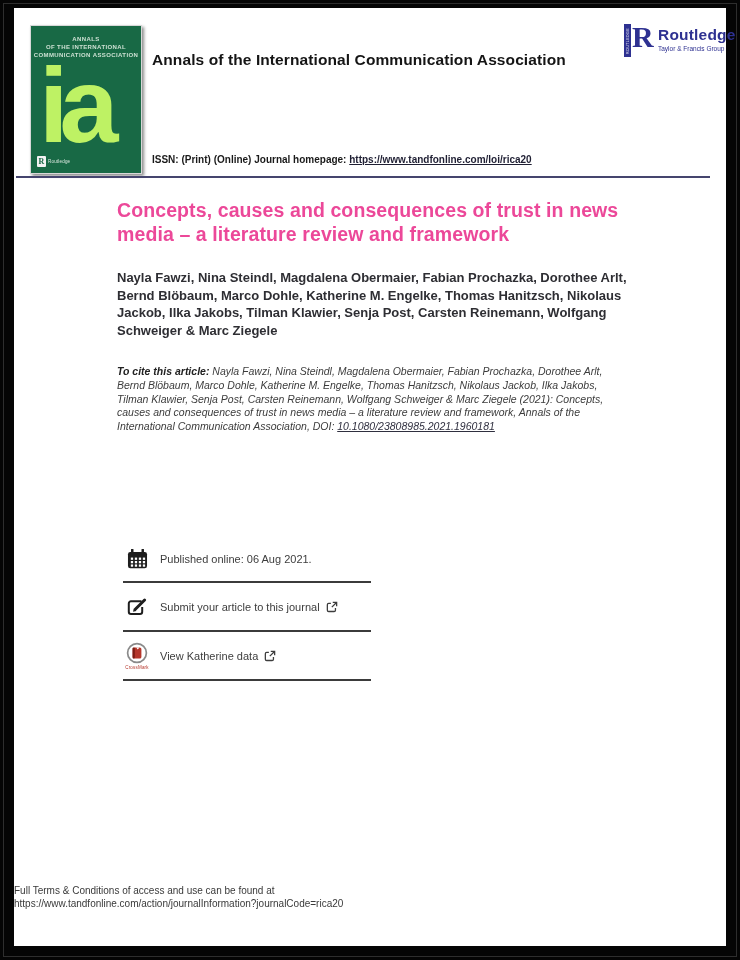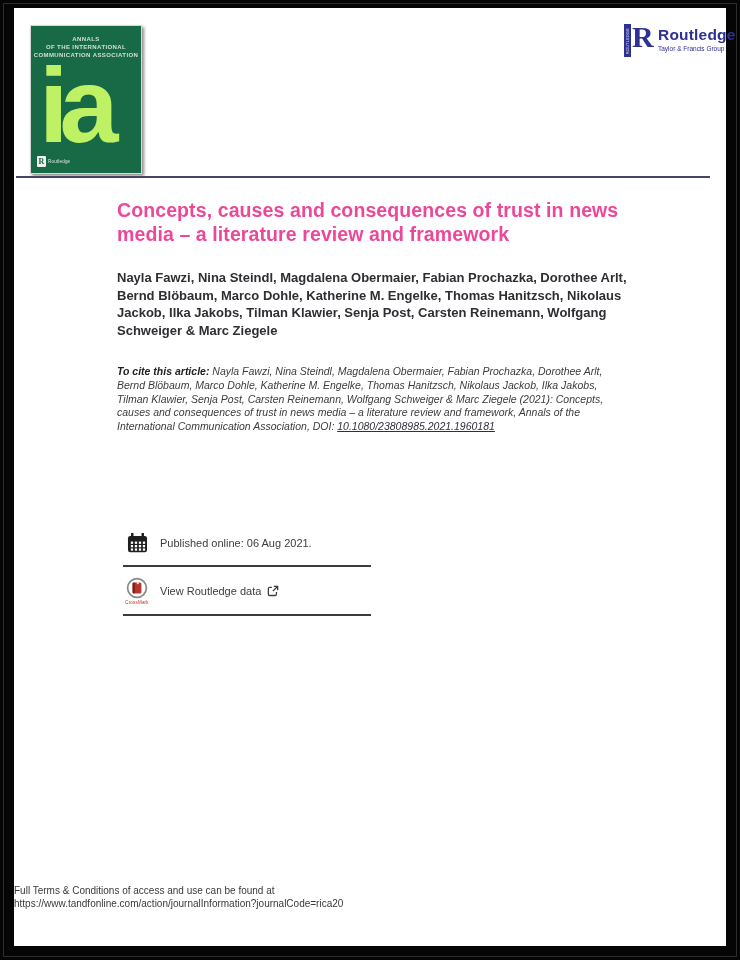--- a/index.html
+++ b/index.html
@@ -111,21 +111,21 @@
   }
   .cite .lbl { font-weight:700; color:#222222; }
   .doi-link, .link-url { color:#2f2f3f; text-decoration:underline; cursor:pointer; }
   .linkline {
     position:absolute; left:103px; top:451px;
     font-size:10.5px; color:#3c3c3c;
   }
   .linkline .lbl { font-weight:700; color:#222222; margin-right:8px; }
 
   
-  .actions { position:absolute; left:109px; top:512px; width:248px; }
+  .actions { position:absolute; left:109px; top:528px; width:248px; }
   .action-row {
     display:flex; align-items:center; gap:11px;
     height:49px; padding:0 2px;
     border-bottom:2px solid #3b3b3b;
     cursor:pointer;
   }
   .action-row:first-child { height:47px; }
   .action-ico { width:24px; display:flex; flex-direction:column; align-items:center; flex:none; }
   .action-label { font-size:11px; color:#3d3d3d; white-space:nowrap; }
   .ext { margin-left:6px; vertical-align:-2px; }
@@ -163,21 +163,25 @@
         <span>ROUTLEDGE</span>
       </div>
       <div class="brand-r">R</div>
     </div>
     <div class="brand-text">
       <div class="brand-name">Routledge</div>
       <div class="brand-group">Taylor &amp; Francis Group</div>
     </div>
   </div>
 
-
+  <div class="journal-title">Annals of the International Communication Association</div>
+
+  <div class="issn-line">
+    <span>ISSN: (Print) (Online) Journal homepage: </span><span class="url">https://www.tandfonline.com/loi/rica20</span>
+  </div>
 
   <div class="rule-header"></div>
 
   <div class="article-title">Concepts, causes and consequences of trust in news media – a literature review and framework</div>
 
   <div class="authors">Nayla Fawzi, Nina Steindl, Magdalena Obermaier, Fabian Prochazka, Dorothee Arlt, Bernd Blöbaum, Marco Dohle, Katherine M. Engelke, Thomas Hanitzsch, Nikolaus Jackob, Ilka Jakobs, Tilman Klawier, Senja Post, Carsten Reinemann, Wolfgang Schweiger &amp; Marc Ziegele</div>
 
   <p class="cite">
     <span class="lbl">To cite this article: </span><span>Nayla Fawzi, Nina Steindl, Magdalena Obermaier, Fabian Prochazka, Dorothee Arlt, Bernd Blöbaum, Marco Dohle, Katherine M. Engelke, Thomas Hanitzsch, Nikolaus Jackob, Ilka Jakobs, Tilman Klawier, Senja Post, Carsten Reinemann, Wolfgang Schweiger &amp; Marc Ziegele (2021): Concepts, causes and consequences of trust in news media – a literature review and framework, Annals of the International Communication Association, DOI: </span><span class="doi-link">10.1080/23808985.2021.1960181</span>
   </p>
@@ -202,33 +206,47 @@
             <rect x="4" y="16.2" width="2.4" height="2.4"></rect>
               <rect x="8.2" y="16.2" width="2.4" height="2.4"></rect>
               <rect x="12.4" y="16.2" width="2.4" height="2.4"></rect>
               <rect x="16.6" y="16.2" width="2.4" height="2.4"></rect>
           </g>
         </svg>
       </span>
       <span class="action-label">Published online: 06 Aug 2021.</span>
     </div>
 
+    <div class="action-row">
+      <span class="action-ico">
+        <svg width="21" height="19" viewBox="0 0 21 19">
+          <path d="M14.5 4.2 H4 a2.2 2.2 0 0 0 -2.2 2.2 v8.4 a2.2 2.2 0 0 0 2.2 2.2 h9 a2.2 2.2 0 0 0 2.2 -2.2 V10" fill="none" stroke="#1e1e1e" stroke-width="2"></path>
+          <path d="M8.3 12.3 L17.6 3" stroke="#1e1e1e" stroke-width="3" stroke-linecap="round"></path>
+          <path d="M6 14.8 l3.4 -0.8 -2.6 -2.6 z" fill="#1e1e1e"></path>
+        </svg>
+      </span>
+      <span class="action-label"><span>Submit your article to this journal</span><svg class="ext" width="12" height="12" viewBox="0 0 16 16">
+            <path d="M6.5 3.2 H3.6 A1.8 1.8 0 0 0 1.8 5 v7.2 A1.8 1.8 0 0 0 3.6 14 h7.2 a1.8 1.8 0 0 0 1.8 -1.8 V9.4" fill="none" stroke="#3d3d3d" stroke-width="1.7"></path>
+            <path d="M9 1.8 h5.2 v5.2" fill="none" stroke="#3d3d3d" stroke-width="1.7"></path>
+            <path d="M14 2 L7.8 8.2" stroke="#3d3d3d" stroke-width="1.7"></path>
+          </svg></span>
+    </div>
 
 
     <div class="action-row">
       <span class="action-ico">
         <svg width="22" height="22" viewBox="0 0 22 22">
           <circle cx="11" cy="11" r="9.4" fill="none" stroke="#8a8a8a" stroke-width="1.7"></circle>
           <rect x="6.6" y="5.4" width="8.8" height="11.2" rx="1.6" fill="#b5362b"></rect>
           <rect x="6.6" y="5.4" width="2.2" height="11.2" rx="1.1" fill="#7c1d15"></rect>
           <path d="M10.2 5.4 l1.6 2.2 1.6 -2.2 z" fill="#ffffff"></path>
         </svg>
         <span class="cm-caption">CrossMark</span>
       </span>
-      <span class="action-label"><span>View Routledge data</span><svg class="ext" width="12" height="12" viewBox="0 0 16 16">
+      <span class="action-label"><span>View Katherine data</span><svg class="ext" width="12" height="12" viewBox="0 0 16 16">
             <path d="M6.5 3.2 H3.6 A1.8 1.8 0 0 0 1.8 5 v7.2 A1.8 1.8 0 0 0 3.6 14 h7.2 a1.8 1.8 0 0 0 1.8 -1.8 V9.4" fill="none" stroke="#3d3d3d" stroke-width="1.7"></path>
             <path d="M9 1.8 h5.2 v5.2" fill="none" stroke="#3d3d3d" stroke-width="1.7"></path>
             <path d="M14 2 L7.8 8.2" stroke="#3d3d3d" stroke-width="1.7"></path>
           </svg></span>
     </div>
 
   </div>
 
   <div class="footer">
     <div>Full Terms &amp; Conditions of access and use can be found at</div>

